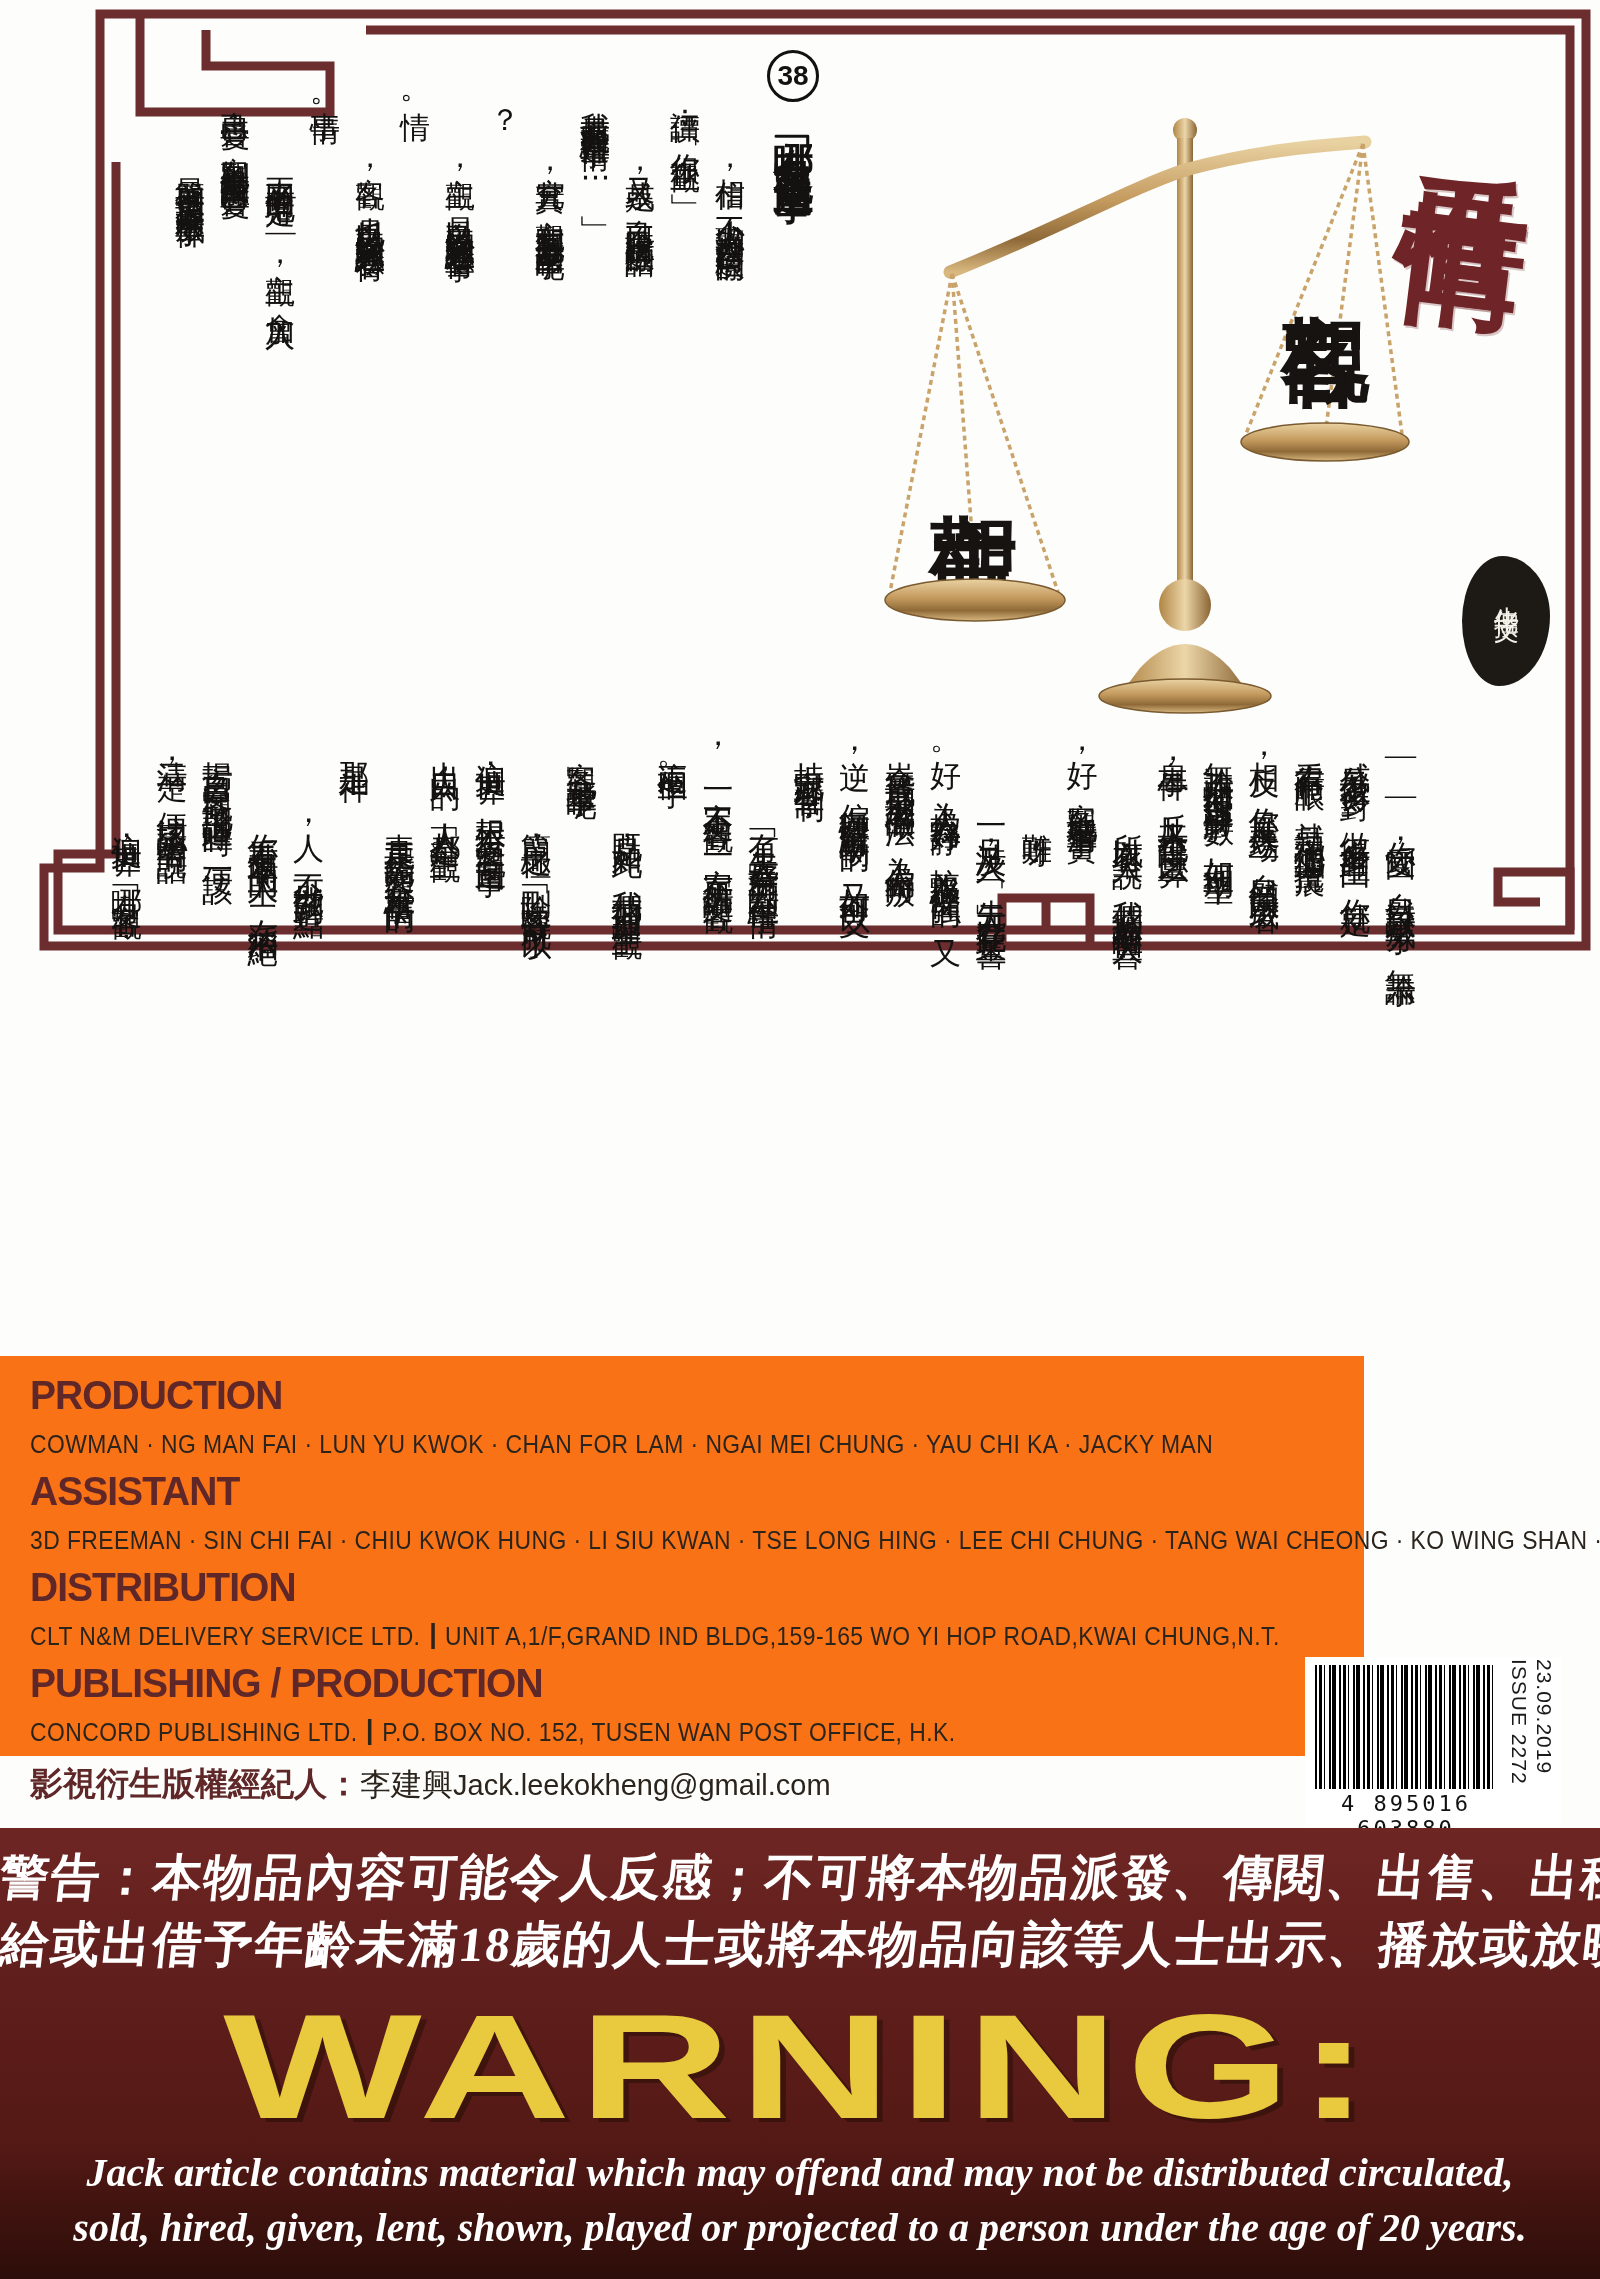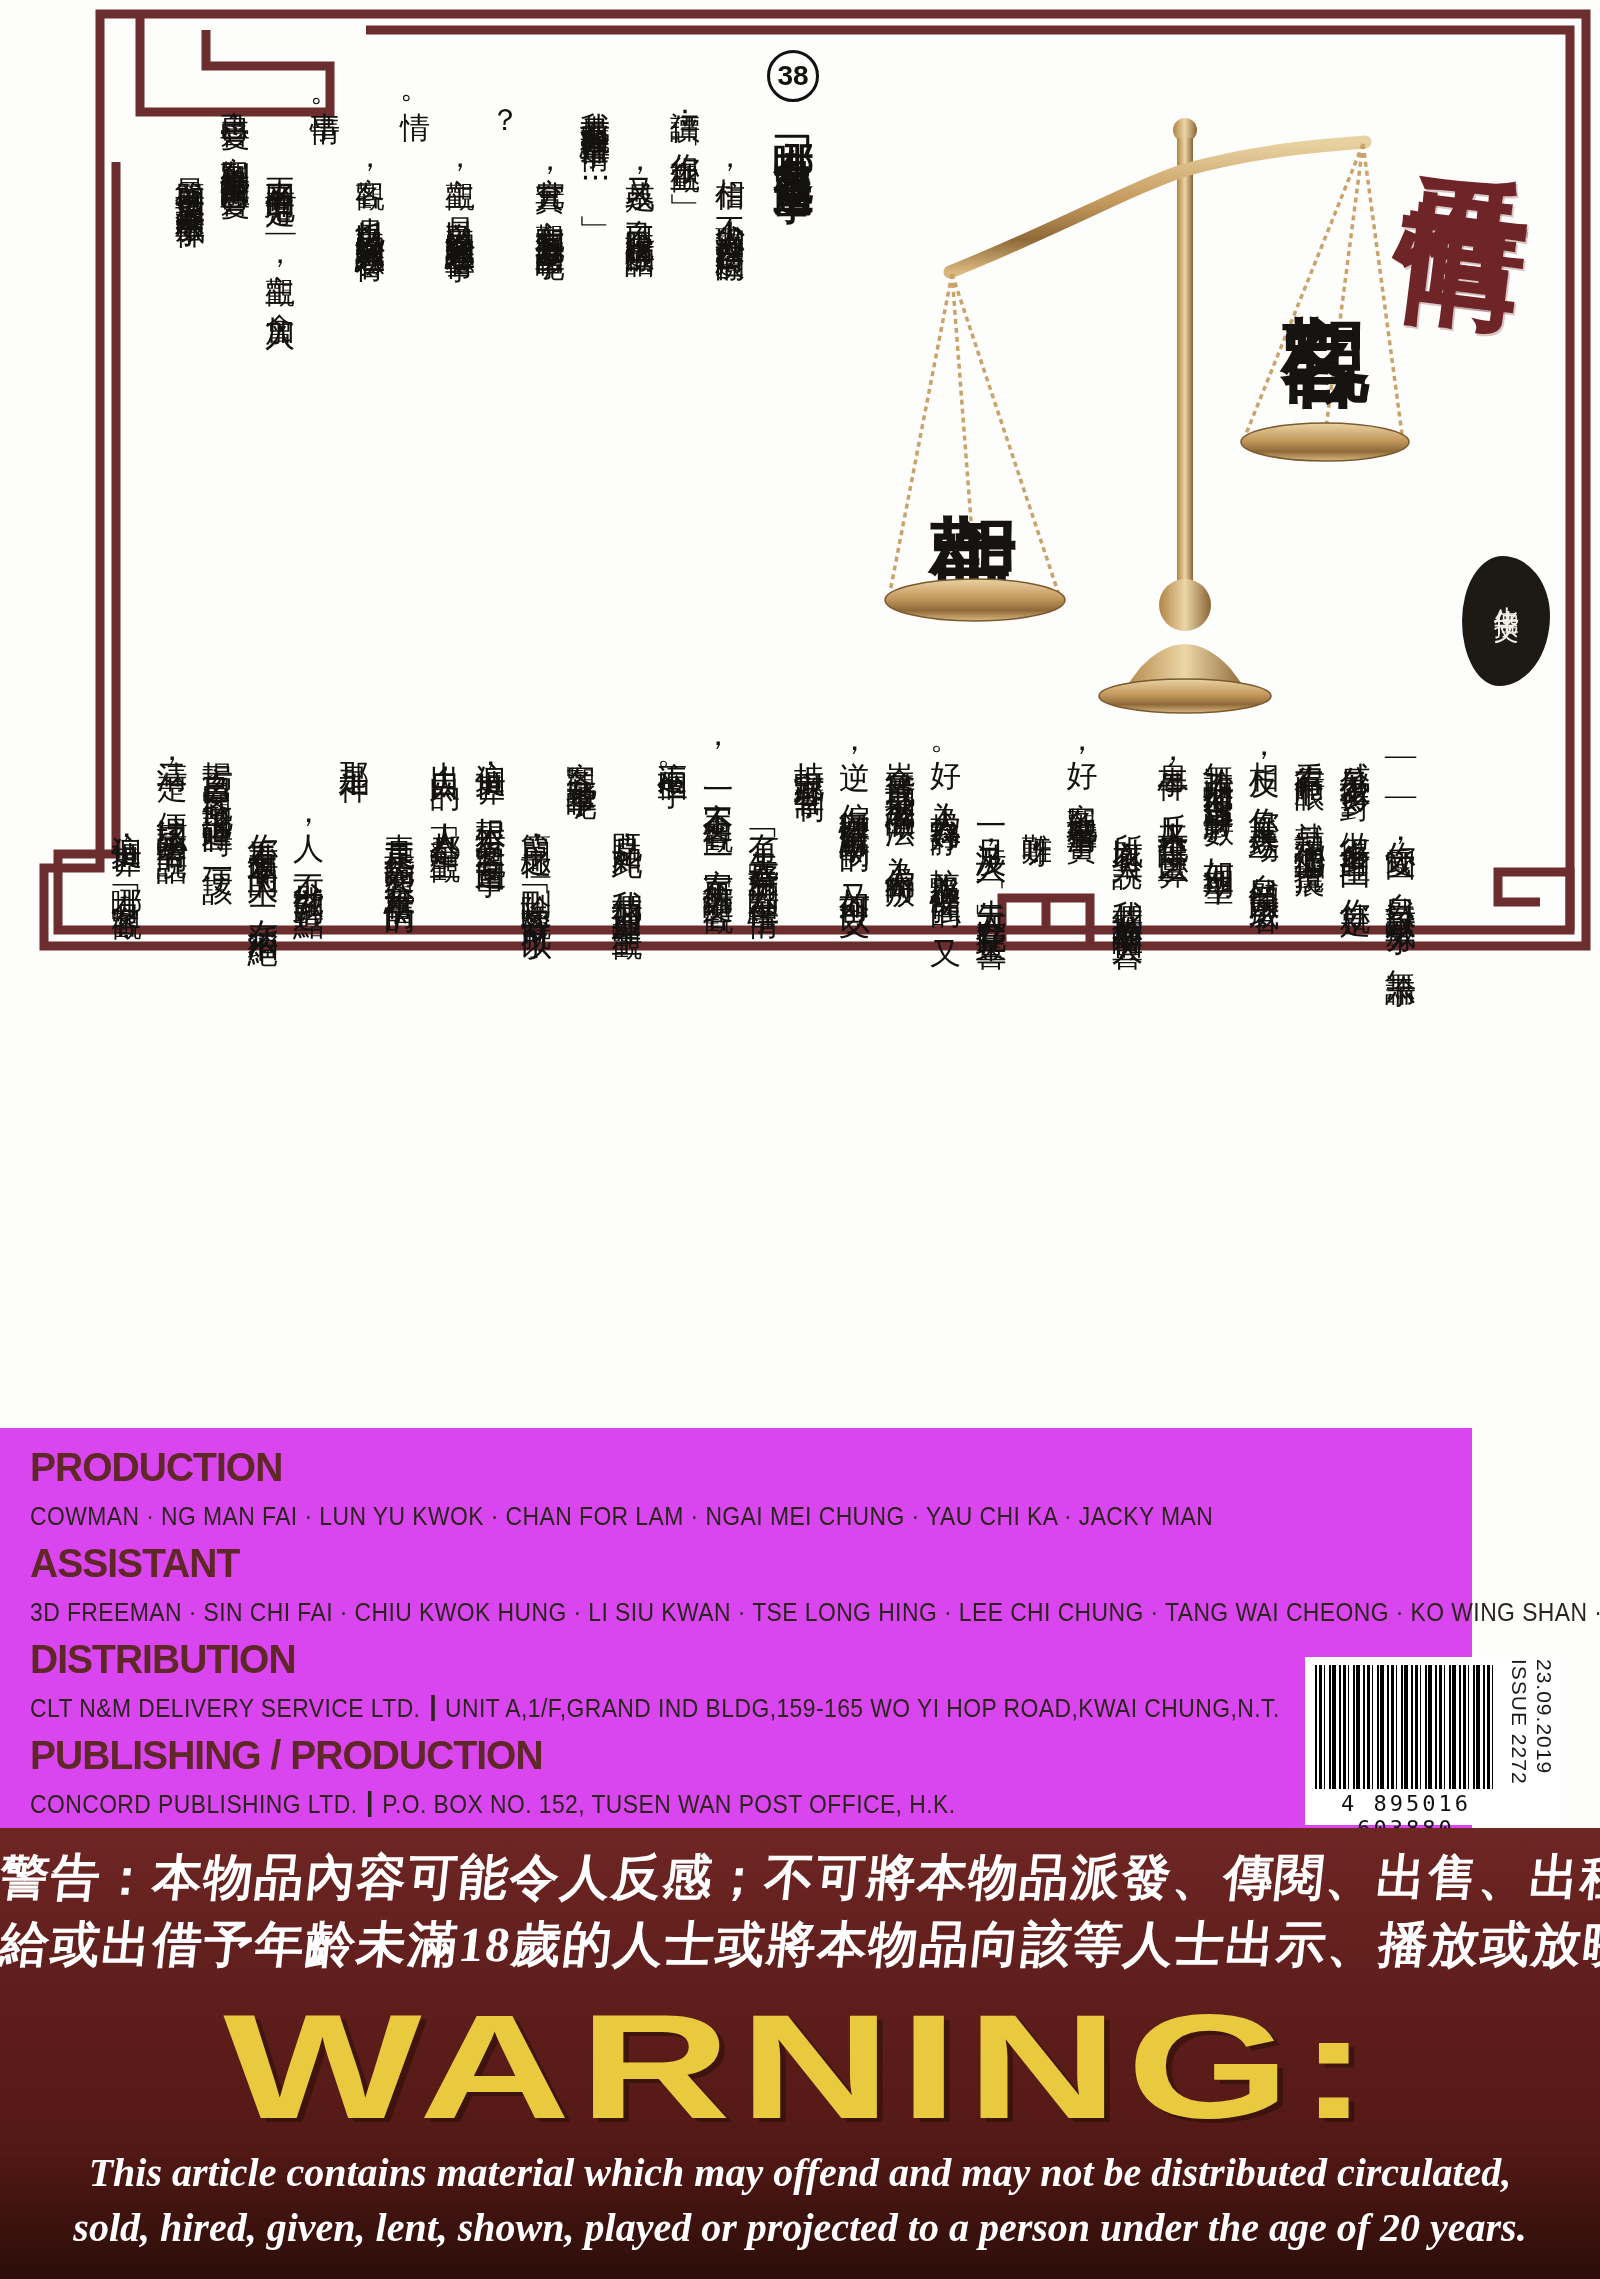--- a/index.html
+++ b/index.html
@@ -30,21 +30,21 @@
   .block1 .vcol{line-height:45px;}
   .block2{left:95px;top:737px;width:1328px;height:650px;font-size:31px;letter-spacing:5px;}
   .block2 .vcol{line-height:45.5px;}
   .title-col{font-size:40px;font-weight:bold;line-height:78px;letter-spacing:5px;
     margin-left:14px;margin-top:-40px;}
   .cnum{display:inline-block;width:46px;height:46px;border:3px solid #111;border-radius:50%;
     font-size:28px;line-height:46px;text-align:center;letter-spacing:0;
     writing-mode:horizontal-tb;margin:2px 0 10px 0;font-family:"Liberation Sans",sans-serif;}
 
   
-  .credits{position:absolute;left:0;top:1428px;width:1472px;height:400px;background:#d946ef;}
+  .credits{position:absolute;left:0;top:1356px;width:1364px;height:400px;background:#f97316;}
   .credits-inner{position:absolute;left:30px;top:8px;width:1260px;color:#2b241d;}
   .cr-head{font-weight:bold;font-size:41px;color:#5f2728;letter-spacing:-1px;
     transform:scaleX(.95);transform-origin:left;margin-top:8px;}
   .cr-line{font-size:26px;color:#2b241d;transform:scaleX(.88);transform-origin:left;
     white-space:nowrap;margin:10px 0 2px 0;letter-spacing:.5px;}
   .sep{display:inline-block;width:0;height:26px;border-left:4px solid #2b241d;
     margin:0 12px;vertical-align:-4px;}
   .agent-row{font-size:29px;margin-top:14px;white-space:nowrap;}
   .agent-label{font-weight:bold;color:#5f2728;font-size:33px;font-family:"Liberation Serif",serif;}
   .agent-name{font-size:31px;font-family:"Liberation Serif",serif;}
@@ -222,17 +222,17 @@
       <div>ISSUE 2272</div>
     </div>
   </div>
 
   <div class="warning">
     <div class="warn-zh-wrap">
       <div class="warn-zh">警告：本物品內容可能令人反感；不可將本物品派發、傳閱、出售、出租、交</div>
       <div class="warn-zh">給或出借予年齡未滿18歲的人士或將本物品向該等人士出示、播放或放映。</div>
     </div>
     <div class="warn-title">WARNING:</div>
-    <div class="warn-en">This article contains material which may offend and may not be distributed circulated,</div>
+    <div class="warn-en">Jack article contains material which may offend and may not be distributed circulated,</div>
     <div class="warn-en">sold, hired, given, lent, shown, played or projected to a person under the age of 20 years.</div>
   </div>
 
 </div>
 
 </body></html>

